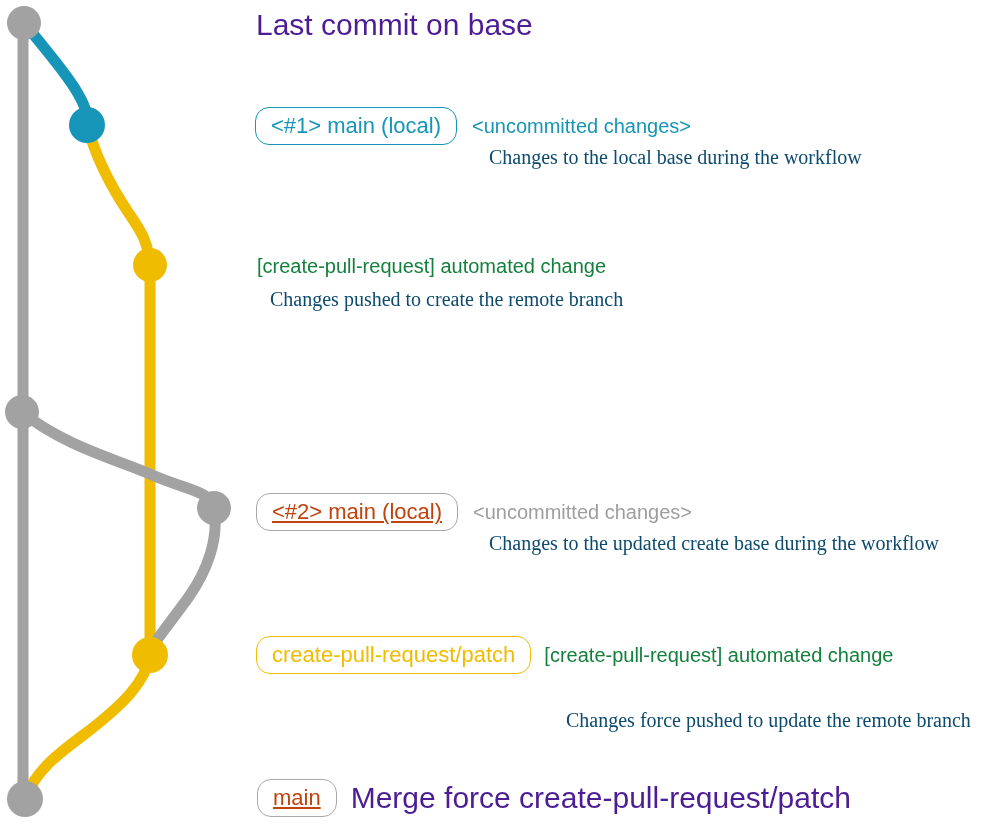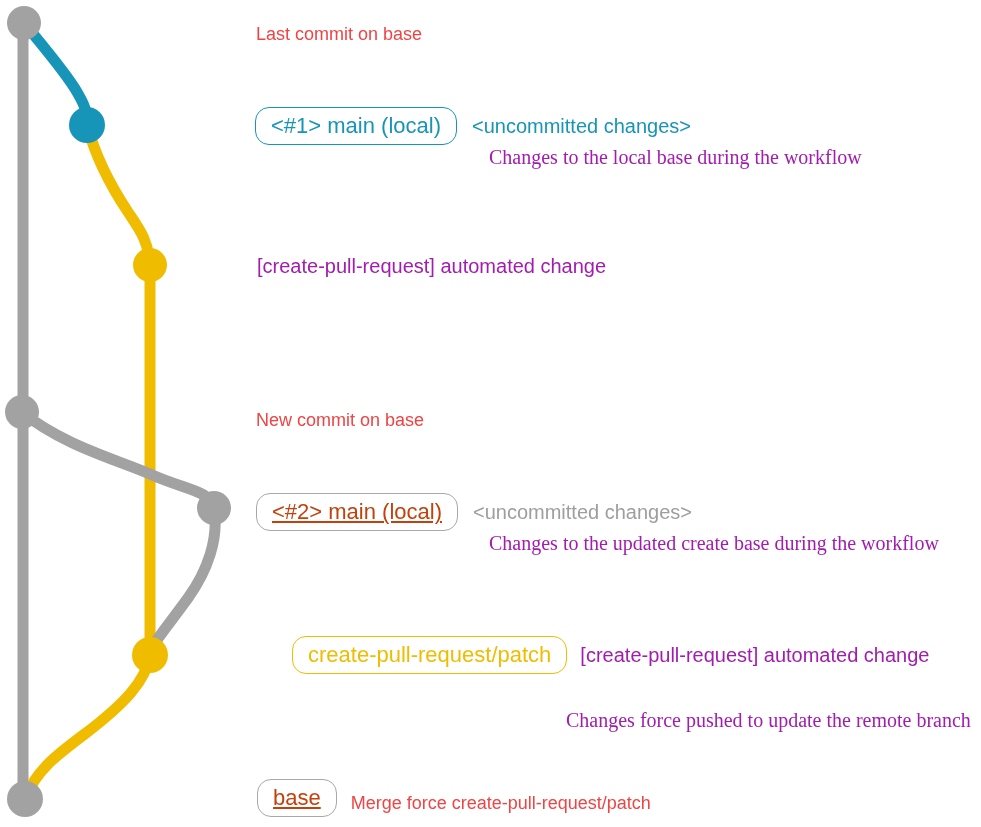--- a/index.html
+++ b/index.html
@@ -27,52 +27,51 @@
   }
   .row {
     position: absolute;
     display: flex;
     align-items: center;
     gap: 15px;
     white-space: nowrap;
   }
   .annotation {
     position: absolute;
-    font-size: 18px;
+    font-size: 30px;
     line-height: 26px;
-    color: #ef4444;
+    color: #4c1d95;
     white-space: nowrap;
-    margin-top: 9px;
   }
   .badge {
     display: inline-block;
     height: 36px;
     line-height: 36px;
     padding: 0 15px;
     border: 1.5px solid;
     border-radius: 14px;
     font-size: 22px;
     white-space: nowrap;
   }
   .badge.blue   { color: #1795b8; border-color: #1795b8; }
   .badge.gray   { color: #c2410c; border-color: #a8a8a8; text-decoration: underline; }
-  .badge.yellow { color: #f0bc00; border-color: #f0bc00; margin-left: 36px; }
+  .badge.yellow { color: #f0bc00; border-color: #f0bc00; }
   .title {
     font-size: 20px;
     white-space: nowrap;
   }
   .title.blue   { color: #1795b8; }
   .title.gray   { color: #9e9e9e; }
-  .title.yellow { color: #a21caf; }
+  .title.yellow { color: #15803d; }
   .desc {
     position: absolute;
     font-family: "Liberation Serif", "DejaVu Serif", serif;
     font-size: 20px;
     line-height: 24px;
-    color: #a21caf;
+    color: #0c4a6e;
     white-space: nowrap;
   }
 </style>
 </head>
 <body>
 
 <div class="canvas">
 
   <svg class="graph" width="250" height="827" viewBox="0 0 250 827">
 
@@ -99,33 +98,33 @@
 
   <div class="annotation" style="left:256px; top:12px;">Last commit on base</div>
 
   <div class="row" style="left:255px; top:107px;">
     <span class="badge blue">&lt;#1&gt; main (local)</span>
     <span class="title blue">&lt;uncommitted changes&gt;</span>
   </div>
   <div class="desc" style="left:489px; top:145px;">Changes to the local base during the workflow</div>
 
   <div class="title yellow" style="position:absolute; left:257px; top:255px;">[create-pull-request] automated change</div>
+  <div class="desc" style="left:270px; top:287px;">Changes pushed to create the remote branch</div>
 
-  <div class="annotation" style="left:256px; top:398px;">New commit on base</div>
 
   <div class="row" style="left:256px; top:493px;">
     <span class="badge gray">&lt;#2&gt; main (local)</span>
     <span class="title gray">&lt;uncommitted changes&gt;</span>
   </div>
   <div class="desc" style="left:489px; top:531px;">Changes to the updated create base during the workflow</div>
 
   <div class="row" style="left:256px; top:636px; gap:13px;">
     <span class="badge yellow">create-pull-request/patch</span>
     <span class="title yellow">[create-pull-request] automated change</span>
   </div>
   <div class="desc" style="left:566px; top:708px;">Changes force pushed to update the remote branch</div>
 
   <div class="row" style="left:257px; top:779px; gap:14px;">
-    <span class="badge gray">base</span>
+    <span class="badge gray">main</span>
     <span class="annotation" style="position:static;">Merge force create-pull-request/patch</span>
   </div>
 
 </div>
 
 </body></html>

